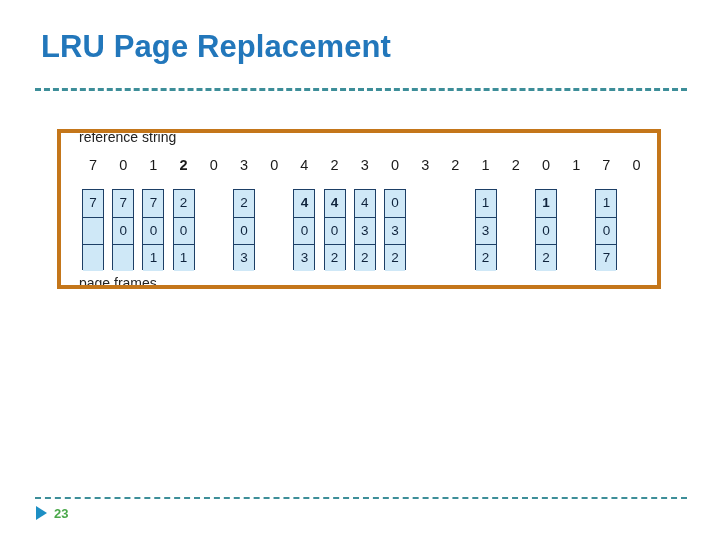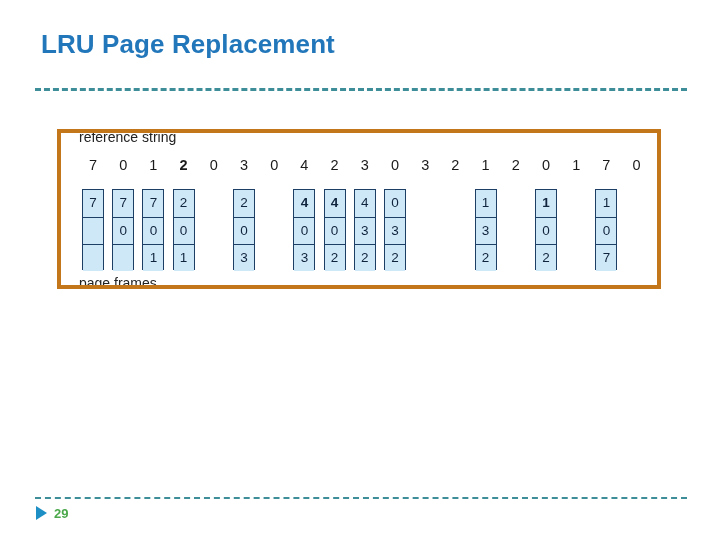--- a/index.html
+++ b/index.html
@@ -21,21 +21,21 @@
     left: 0; top: 0;
     width: 720px; height: 540px;
     background: #ffffff;
   }
 
   
   .slide-title {
     position: absolute;
     left: 41px;
     top: 29px;
-    font-size: 26px;
+    font-size: 31px;
     font-weight: bold;
     color: #2277bb;
     letter-spacing: 0.1px;
     white-space: nowrap;
   }
 
   
   .rule-top {
     position: absolute;
     left: 35px;
@@ -259,15 +259,15 @@
             <div class="frame-cell">7</div>
           </div>
         </div>
 
       <div class="fig-label label-pageframes">page frames</div>
     </div>
   </div>
 
   <div class="rule-bottom"></div>
   <div class="footer-triangle"></div>
-  <div class="footer-number">29</div>
+  <div class="footer-number">23</div>
 
 </div>
 
 </body></html>

